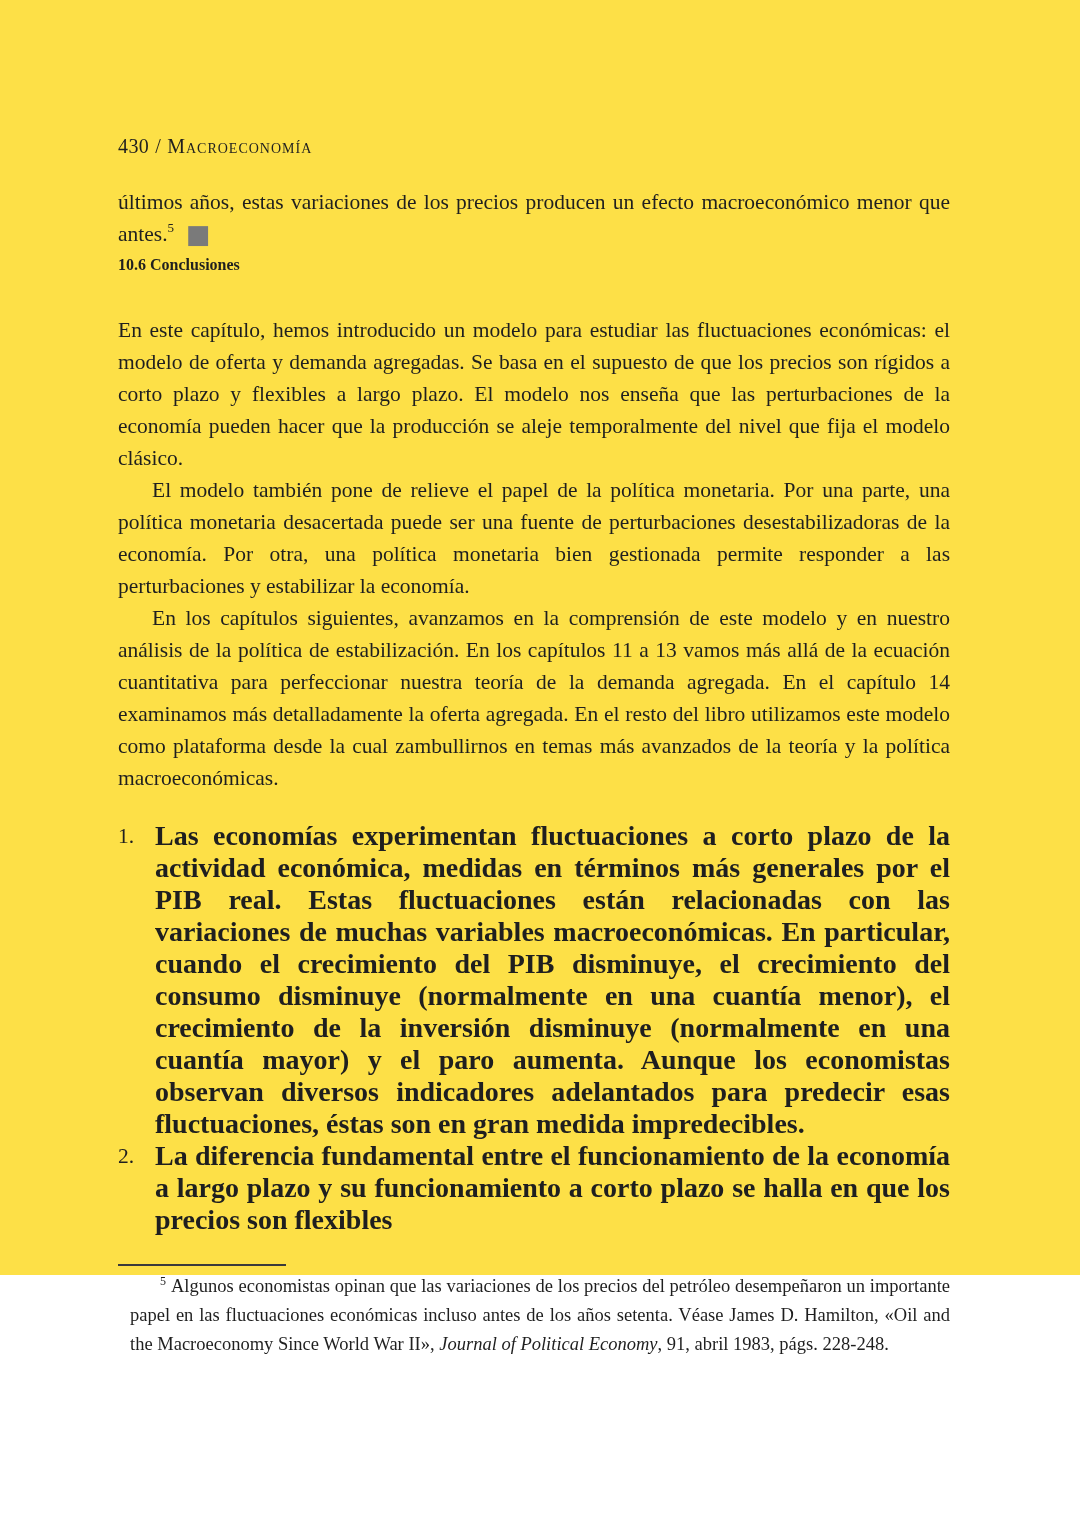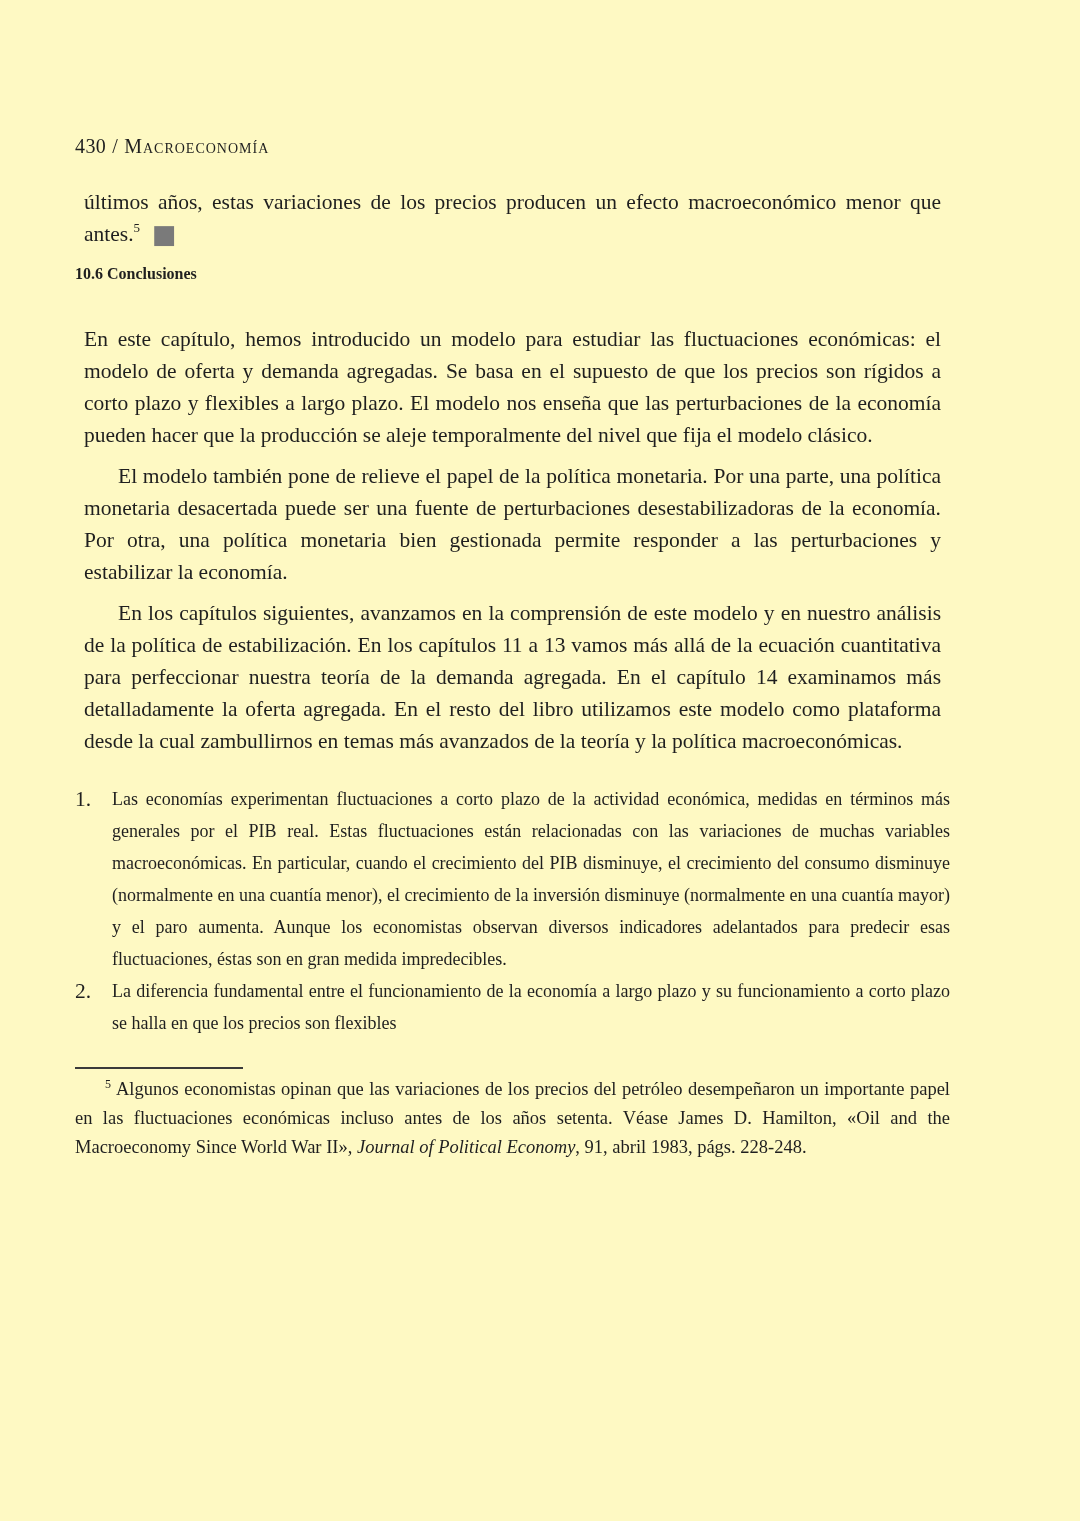--- a/index.html
+++ b/index.html
@@ -10,37 +10,37 @@
   body {
     width: 1080px;
     height: 1523px;
     font-family: "Liberation Serif", "DejaVu Serif", serif;
     color: #1f1f1f;
     overflow: hidden;
   }
   .page {
     box-sizing: border-box;
     width: 1080px;
-    height: 1521px;
-    padding: 133px 130px 0 75px;
-    background: #fef9c3;
+    height: 1275px;
+    padding: 133px 130px 0 118px;
+    background: #fde047;
   }
   .running-header {
     font-size: 20px;
     line-height: 26px;
     letter-spacing: 0.4px;
     white-space: nowrap;
   }
   .running-header .sep { padding: 0 6px; }
   .smallcaps {
     font-variant: small-caps;
     letter-spacing: 1px;
   }
   .body-text {
-    margin: 9px;
+    margin: 0;
     font-size: 21.5px;
     line-height: 32px;
     text-align: justify;
     hyphens: auto;
   }
   .intro { margin-top: 27px; }
   sup.fn-ref {
     font-size: 13px;
     line-height: 0;
     vertical-align: 9px;
@@ -68,33 +68,34 @@
     display: flex;
     align-items: flex-start;
   }
   .list-item .num {
     flex: 0 0 37px;
     font-size: 21.5px;
     line-height: 32px;
   }
   .list-item .item-text {
     flex: 1 1 auto;
-    font-size: 18px;
+    font-size: 28px;
     line-height: 32px;
     text-align: justify;
     hyphens: auto;
+    font-weight: bold;
   }
   .footnote-rule {
     margin-top: 28px;
     width: 168px;
     height: 0;
     border-top: 2px solid #3a3a3a;
   }
   .footnote {
-    margin: 6px 0 0 0;
+    margin: 6px 0 0 12px;
     font-size: 18.5px;
     line-height: 29px;
     text-align: justify;
     text-indent: 30px;
     hyphens: auto;
   }
   .footnote sup.fn-marker {
     font-size: 12px;
     line-height: 0;
     vertical-align: 7px;

